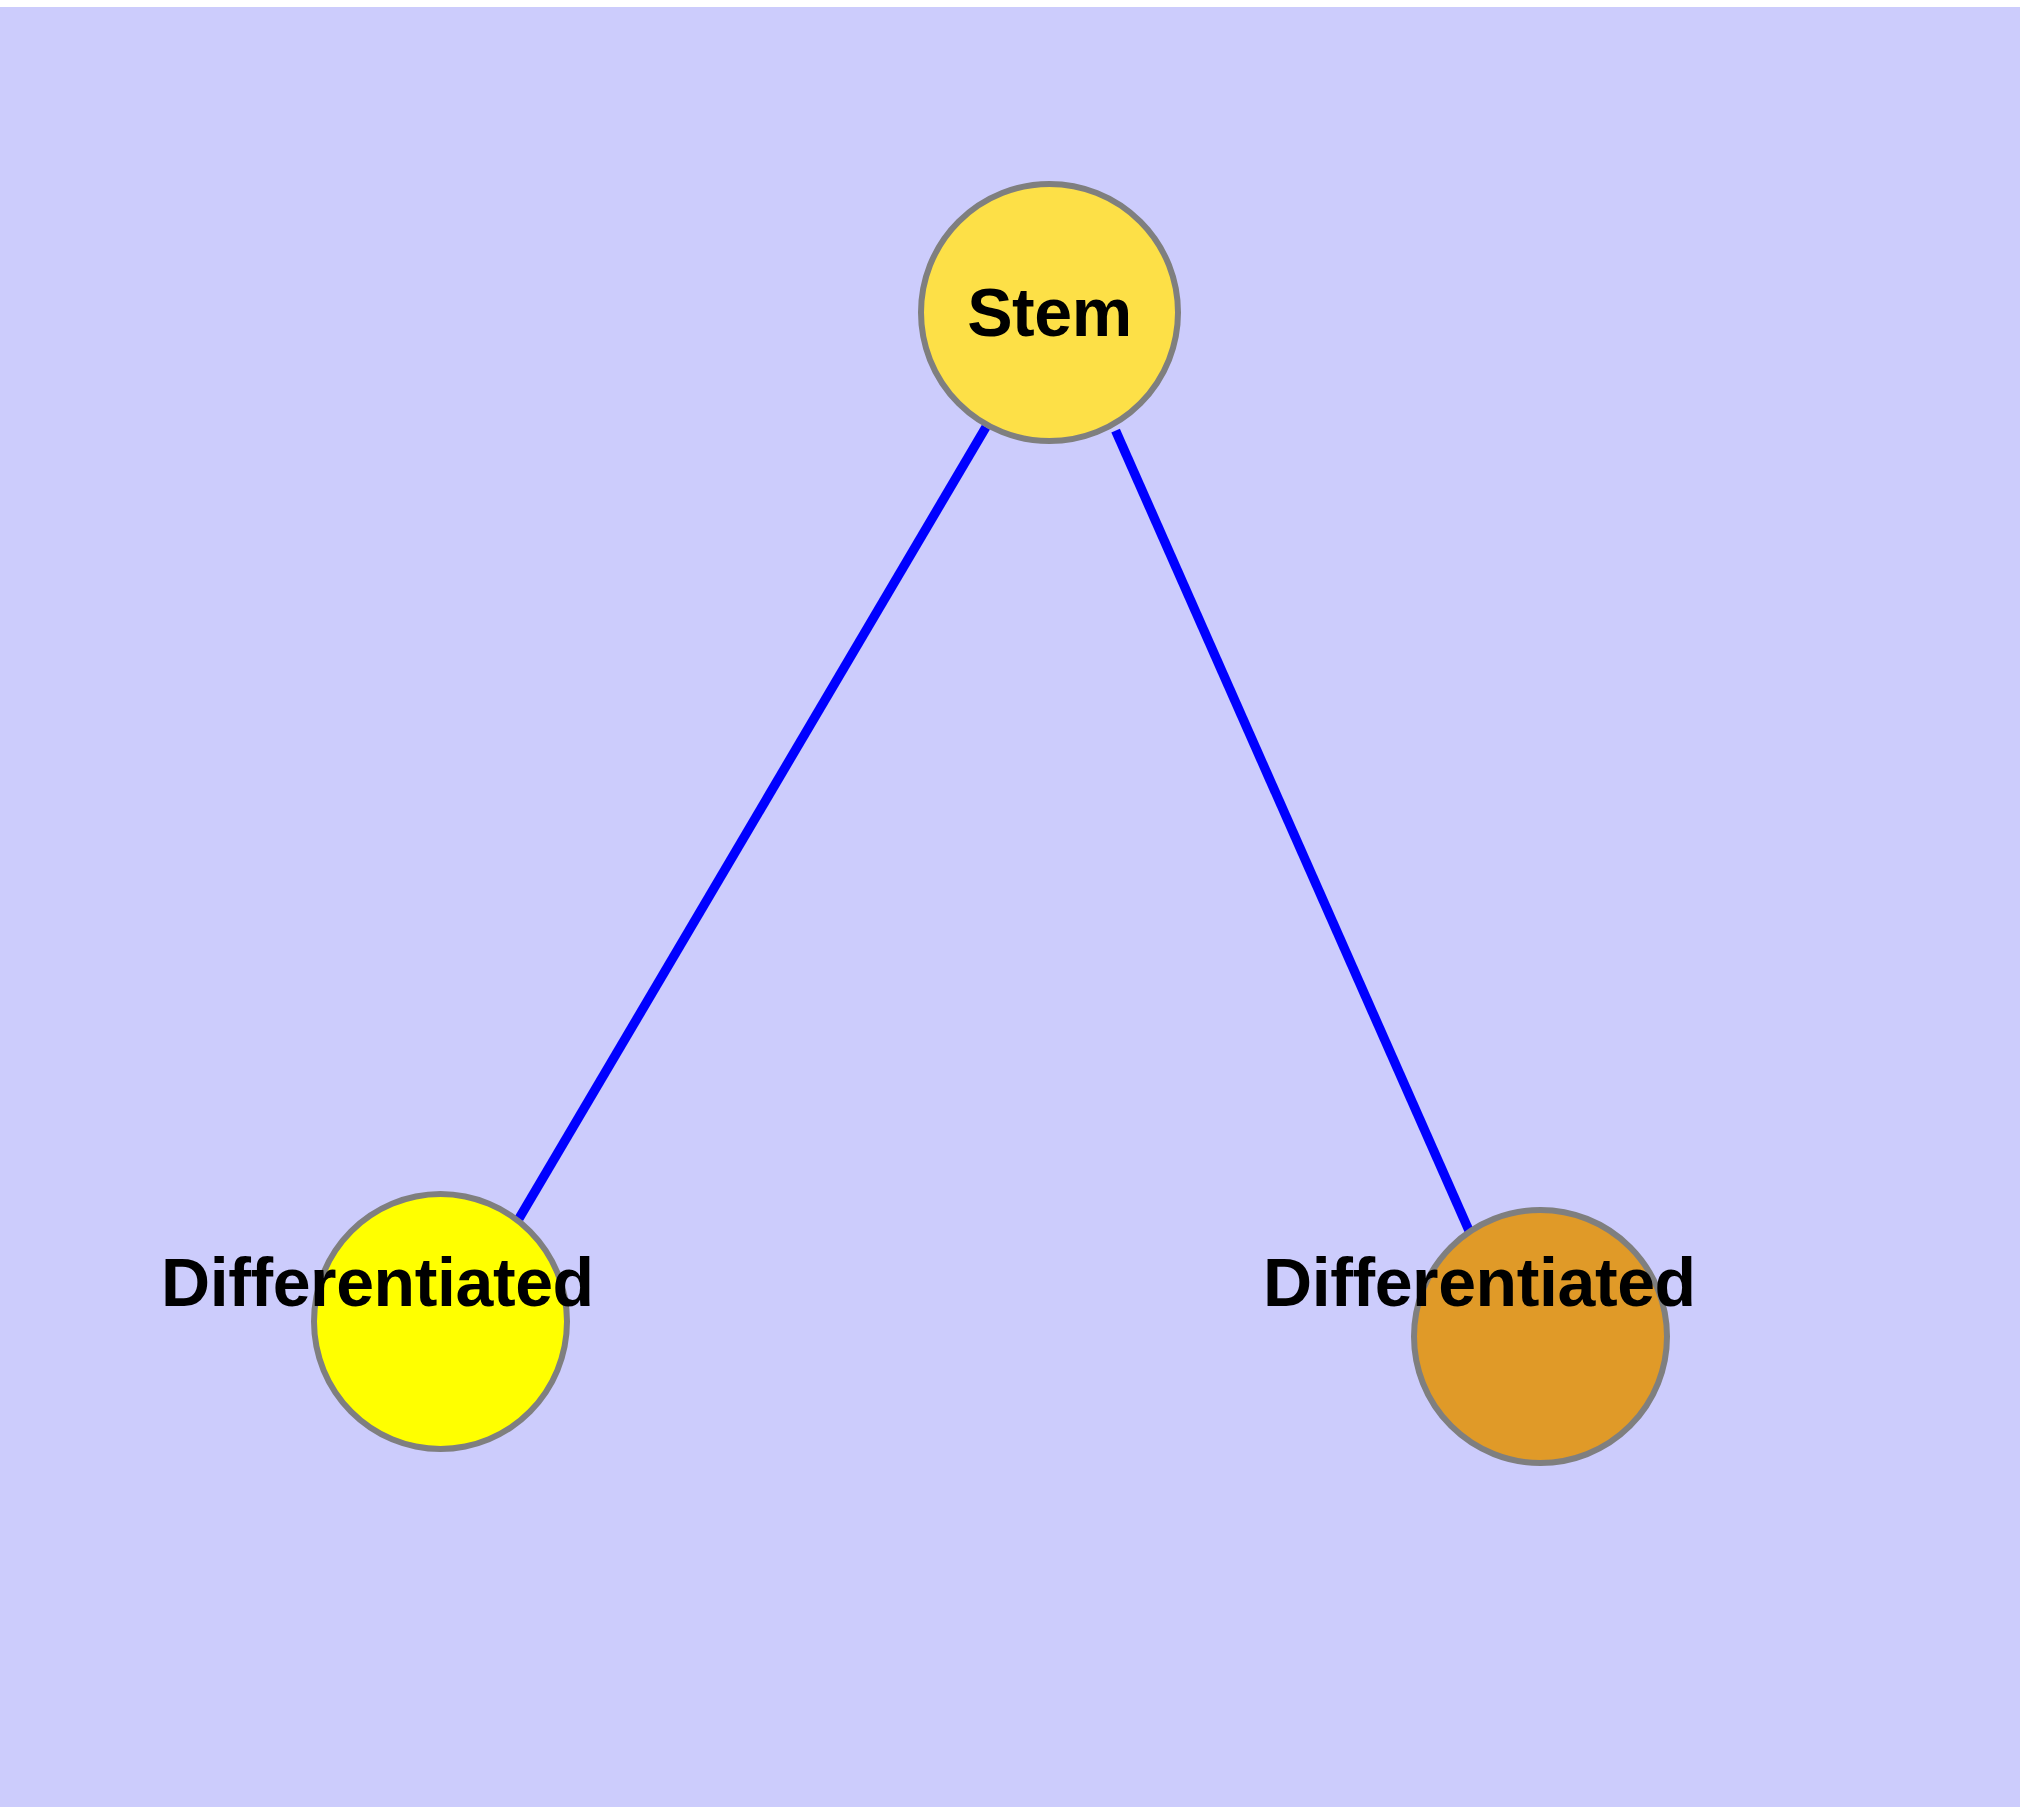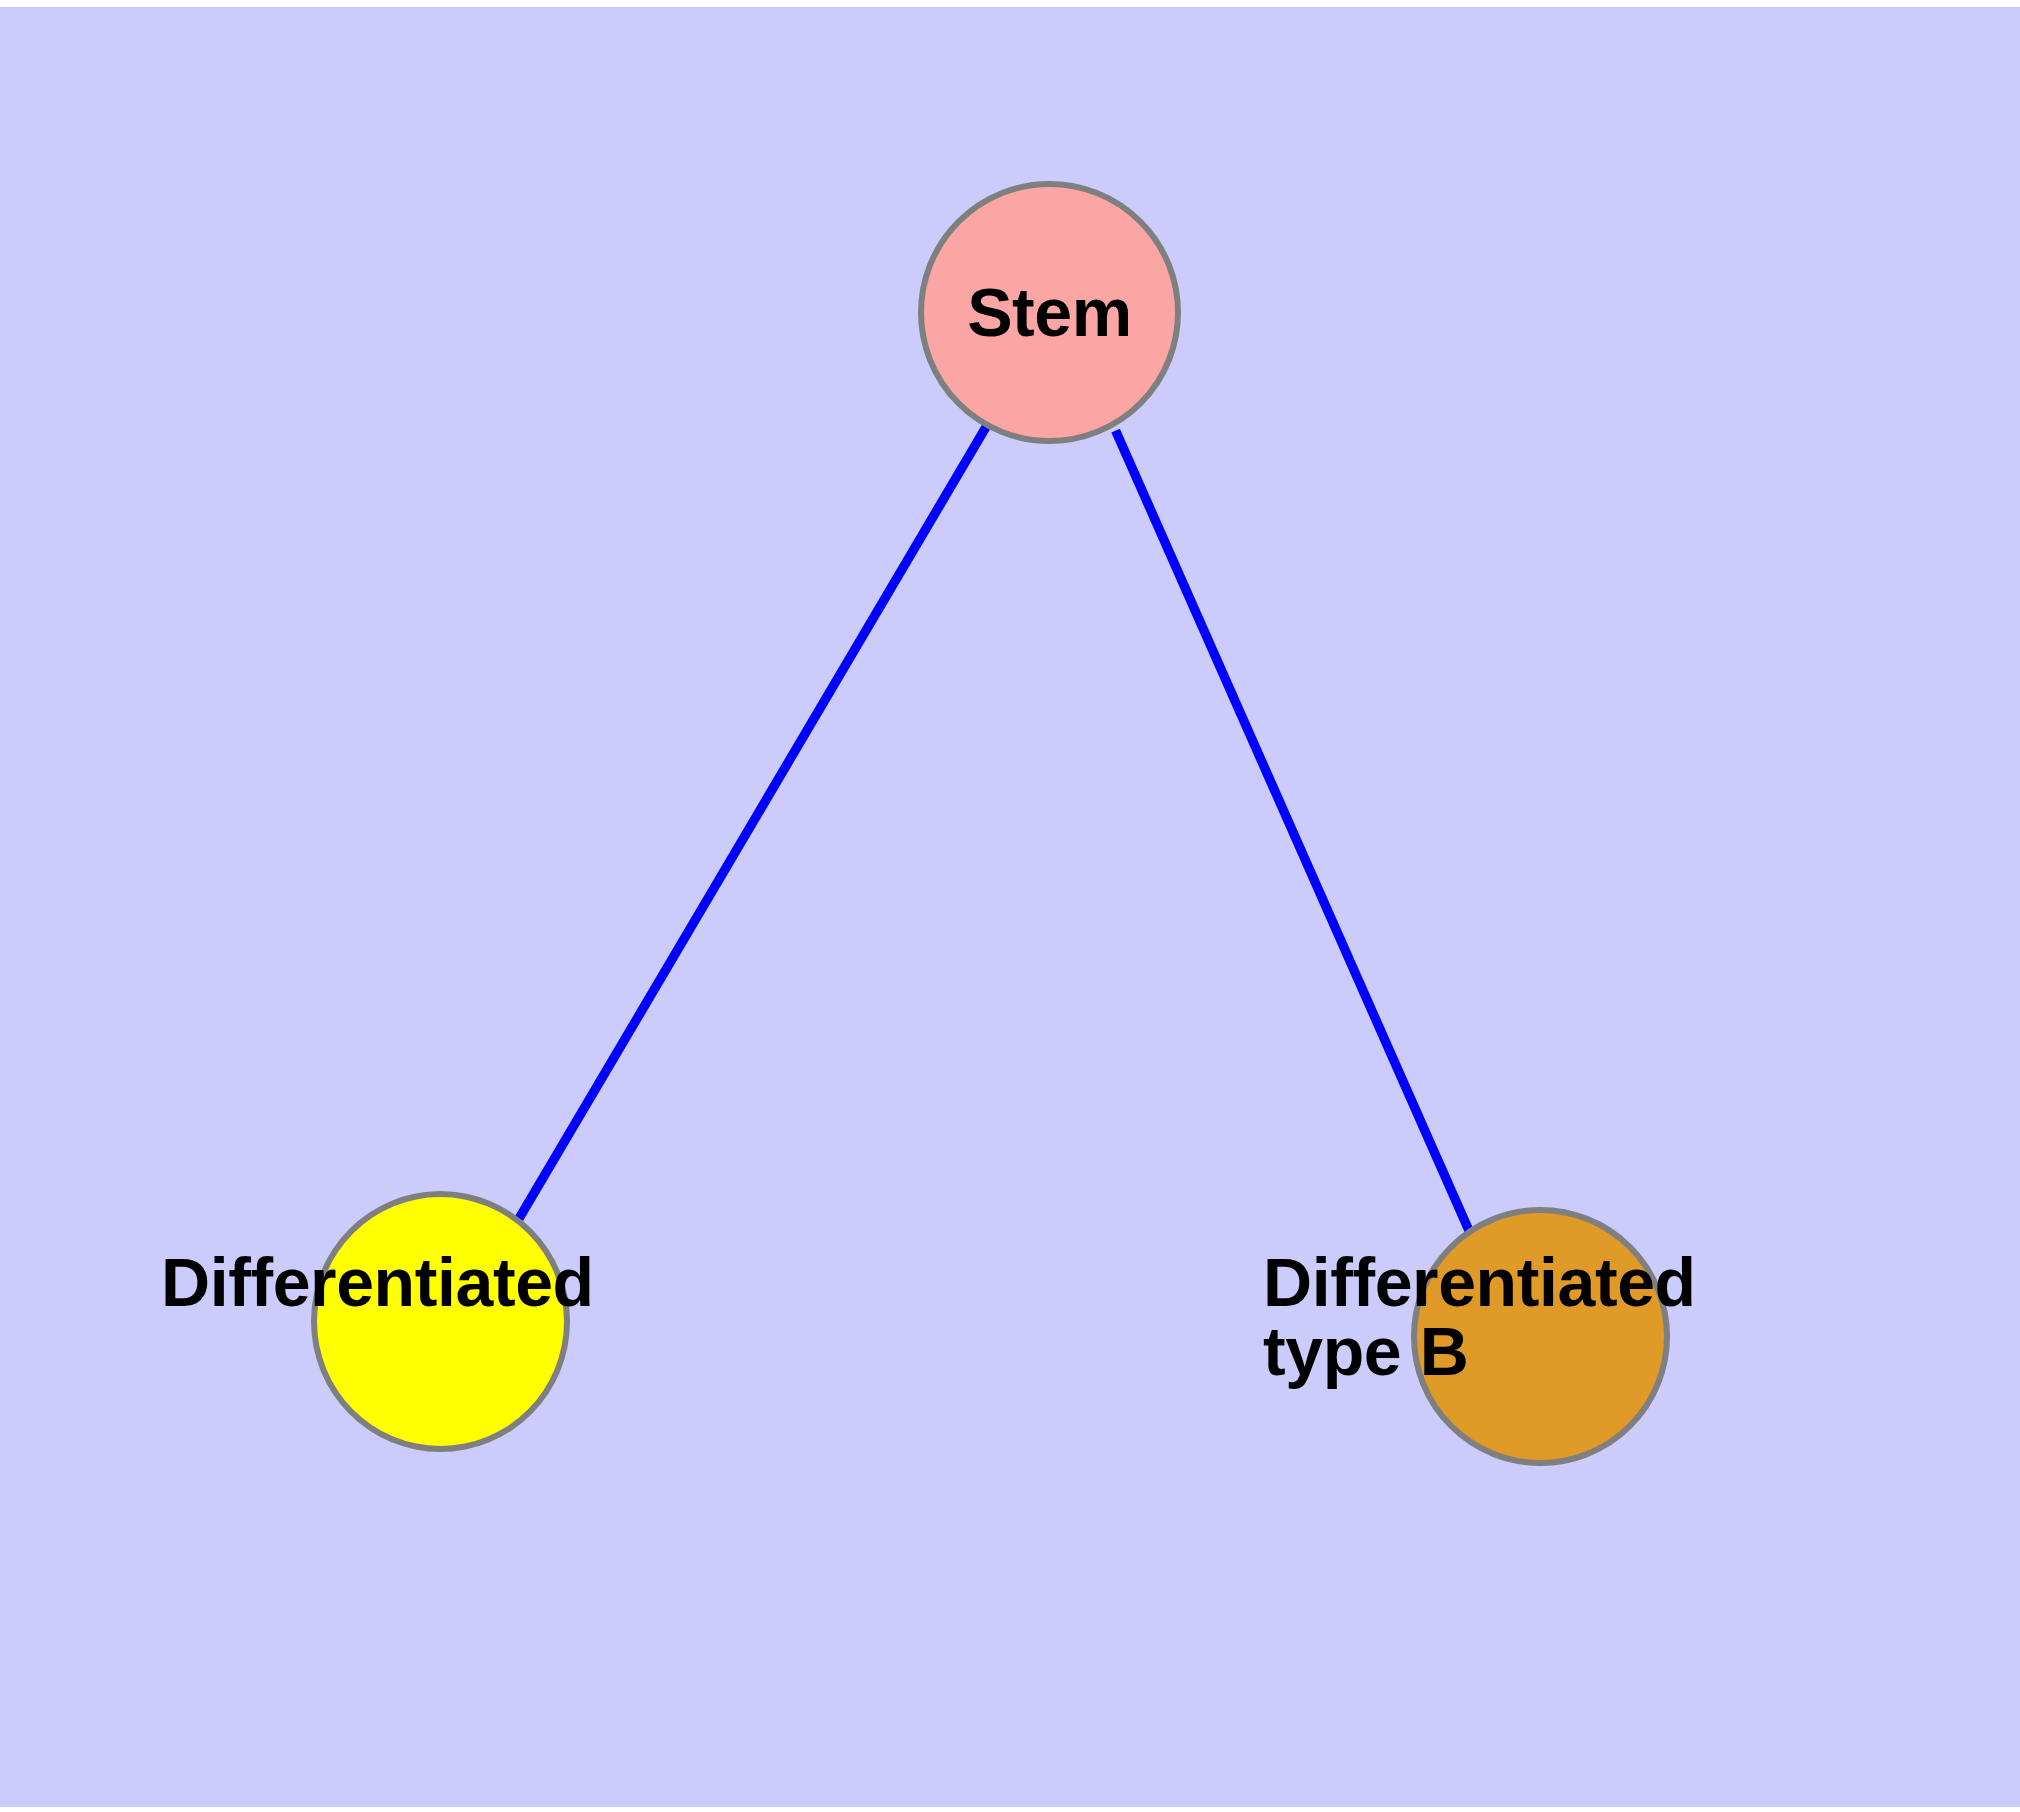--- a/index.html
+++ b/index.html
@@ -66,21 +66,21 @@
     letter-spacing: -0.4px;
     text-align: left;
     white-space: nowrap;
     pointer-events: none;
   }
   #node-stem {
     left: 918px;
     top: 181px;
     width: 263px;
     height: 263px;
-    background: #fca5a5;
+    background: #fde047;
   }
   #node-type-a {
     left: 311px;
     top: 1191px;
     width: 259px;
     height: 261px;
     background: #ffff00;
   }
   #node-type-b {
     left: 1411px;
@@ -118,17 +118,16 @@
   <div class="node" id="node-stem">
     <div class="node-label-inner">Stem</div>
   </div>
 
   <div class="node-label-outer" id="label-type-a">
     <div>Differentiated</div>
   </div>
 
   <div class="node-label-outer" id="label-type-b">
     <div>Differentiated</div>
-    <div>type B</div>
   </div>
 
 </div>
 
 
 </body></html>

